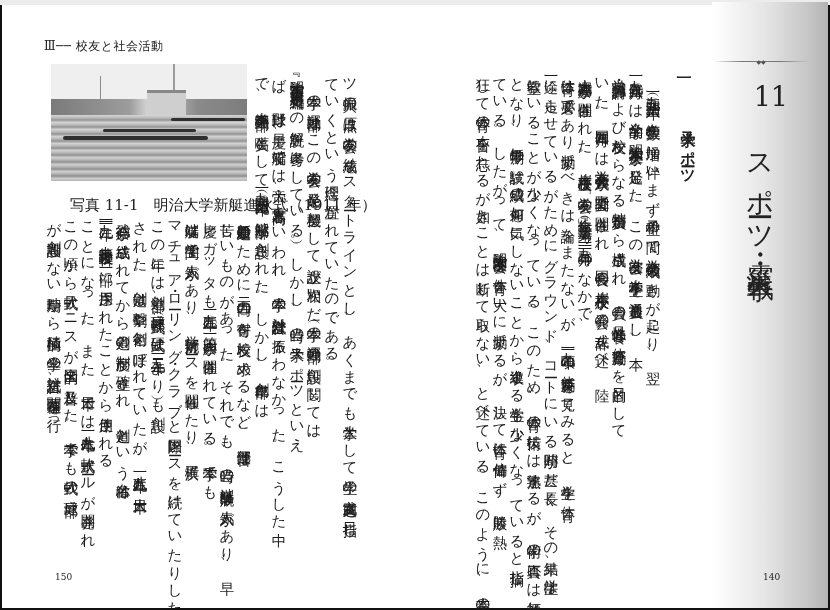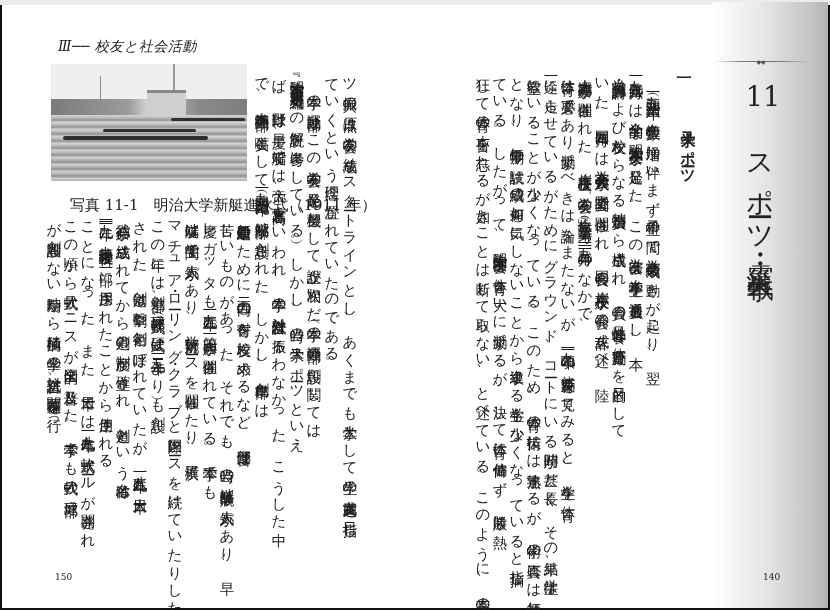--- a/index.html
+++ b/index.html
@@ -14,22 +14,22 @@
     border:2px solid #111; background:#fff;
   }
   .top-rule {
     position:absolute; left:0; top:0; width:830px; height:5px; background:#ececec;
   }
   .right-shade {
     position:absolute; left:712px; top:2px; width:116px; height:606px;
     background:linear-gradient(to right, #ffffff 0%, #e6e6e6 45%, #c4c4c4 85%, #b3b3b3 100%);
   }
   .running-head {
-    position:absolute; left:58px; top:38px; font-size:14px; letter-spacing:0.5px;
-    color:#222; white-space:nowrap;font-style:italic;
+    position:absolute; left:44px; top:38px; font-size:12px; letter-spacing:0.5px;
+    color:#222; white-space:nowrap;
   }
   .photo {
     position:absolute; left:51px; top:64px; width:196px; height:117px;
     background:linear-gradient(to bottom, #eeeeee 0%, #e4e4e4 35%, #9a9a9a 42%, #d7d7d7 46%, #c8c8c8 60%, #8f8f8f 100%);
     overflow:hidden;
   }
   .photo .sky { position:absolute; left:0; top:0; width:100%; height:34%; background:#efefef; }
   .photo .shore { position:absolute; left:0; top:30%; width:100%; height:14%;
     background:linear-gradient(to right,#7a7a7a,#9c9c9c 40%,#d8d8d8 50%,#8a8a8a 75%,#7d7d7d); }
   .photo .building { position:absolute; left:49%; top:22%; width:20%; height:20%; background:#cfcfcf; border-top:3px solid #888; }
@@ -54,21 +54,21 @@
     position:absolute; left:678px; top:120px; writing-mode:vertical-rl; text-orientation:upright;
     font-size:15px; font-weight:bold; letter-spacing:1px; color:#222; white-space:nowrap;
   }
   .ornament {
     position:absolute; left:714px; top:59px; width:95px; height:6px;
   }
   .ornament .line { position:absolute; left:0; top:2px; width:95px; height:1px;
     background:linear-gradient(to right, transparent, #777 30%, #777 70%, transparent); }
   .ornament .mid { position:absolute; left:40px; top:0; width:14px; height:5px; color:#555; font-size:6px; line-height:5px; text-align:center; }
   .chapter-num {
-    position:absolute; left:738px; top:82px; width:50px; text-align:center;
+    position:absolute; left:738px; top:82px; width:50px; text-align:right;
     font-family:"DejaVu Serif", serif; font-size:27px; color:#222; line-height:30px;
   }
   .chapter-title {
     position:absolute; left:745px; top:136px; writing-mode:vertical-rl; text-orientation:upright;
     font-size:27px; line-height:30px; letter-spacing:3px; color:#222; white-space:nowrap;
   }
   .page-num {
     position:absolute; top:572px; font-size:9px; color:#222;
   }
 </style>

